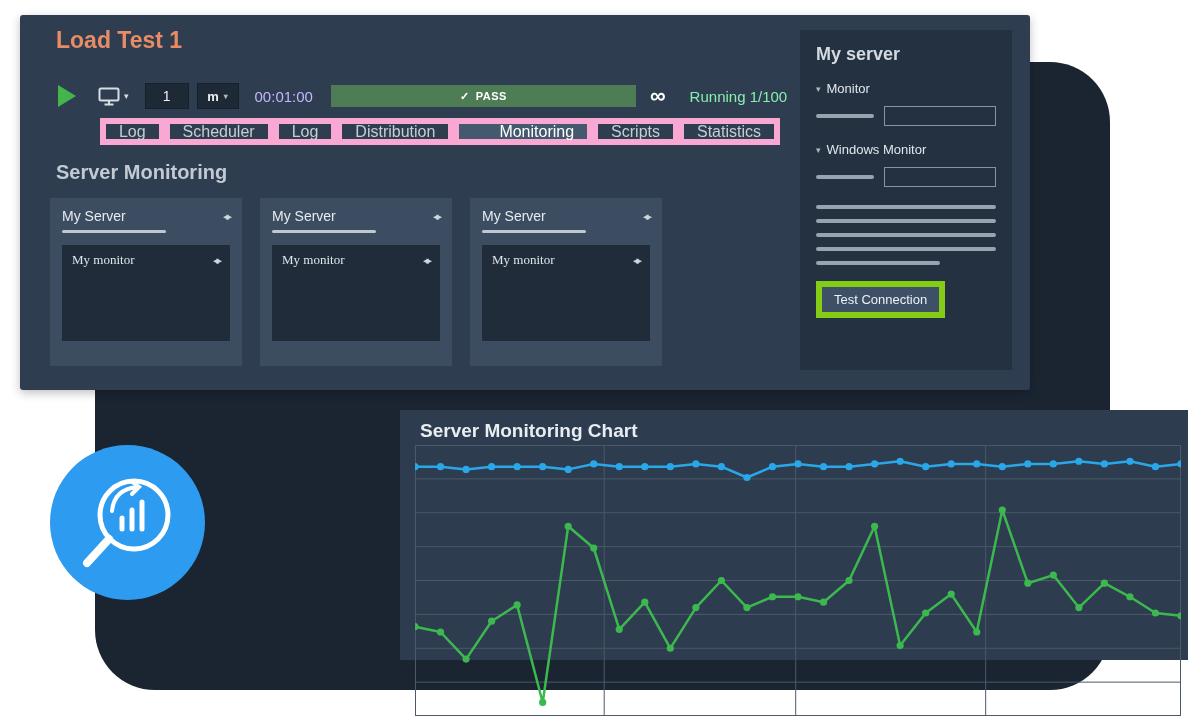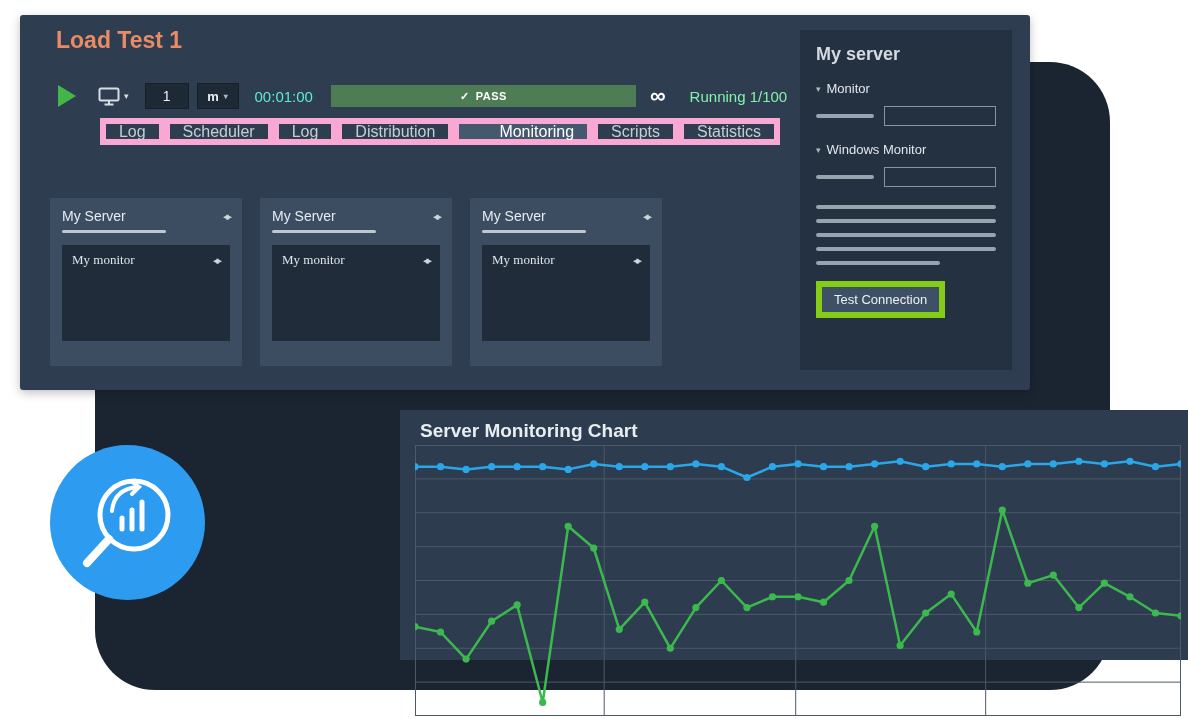--- a/index.html
+++ b/index.html
@@ -26,21 +26,21 @@
   .play-icon { display:block; width:0; height:0; border-left:18px solid #43b54a;
                border-top:11px solid transparent; border-bottom:11px solid transparent; }
   .display-group { display:flex; align-items:center; margin-right:16px; }
   .display-group .caret { color:#d7dde4; font-size:9px; margin-left:4px; }
   .duration-input { width:44px; height:26px; background:#1e2936; border:1px solid #15202c;
                     color:#eef2f6; text-align:center; font-size:14px; margin-right:8px; font-family:"Liberation Sans",sans-serif; }
   .unit-select { width:42px; height:26px; background:#1e2936; border:1px solid #15202c;
                  display:flex; align-items:center; justify-content:center; gap:5px; color:#eef2f6;
                  font-size:13px; font-weight:bold; margin-right:16px; cursor:pointer; }
   .unit-select .caret { font-size:8px; color:#aeb8c2; }
-  .elapsed { color:#5eead4; font-size:15px; margin-right:18px; }
+  .elapsed { color:#c4b5fd; font-size:15px; margin-right:18px; }
   .pass-bar { width:305px; height:22px; background:#4d7c55; display:flex; align-items:center;
               justify-content:center; gap:6px; color:#ffffff; font-size:11px; font-weight:bold;
               letter-spacing:.5px; margin-right:14px; }
   .infinity { color:#ffffff; font-size:22px; font-weight:bold; margin-right:8px; line-height:20px; }
   .running { color:#86efac; font-size:15px;margin-left:16px; }
 
   .tab-bar { position:absolute; top:103px; right:250px; display:flex; }
   .tab { height:27px; display:flex; align-items:center; padding:0 13px; font-size:16px;
          color:#c6cdd5; border:6px solid #f9a8d4; margin-left:-1px; background:#2e3e50; cursor:pointer; white-space:nowrap; }
   .tab:first-child { margin-left:0; }
@@ -199,20 +199,21 @@
     <div class="tab-bar">
       <span class="tab">Log</span>
       <span class="tab">Scheduler</span>
       <span class="tab">Log</span>
       <span class="tab">Distribution</span>
       <span class="tab active">Monitoring</span>
       <span class="tab">Scripts</span>
       <span class="tab">Statistics</span>
     </div>
 
+    <div class="section-title">Server Monitoring</div>
 
     <div class="cards-row">
 
       <div class="server-card">
         <div class="card-header">
           <span class="card-title">My Server</span>
           <span class="resize-icon">◂▸</span>
         </div>
         <div class="card-line"></div>
         <div class="monitor-panel">

